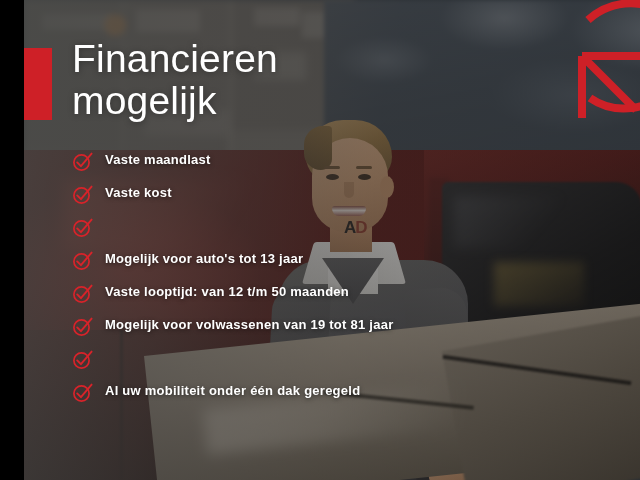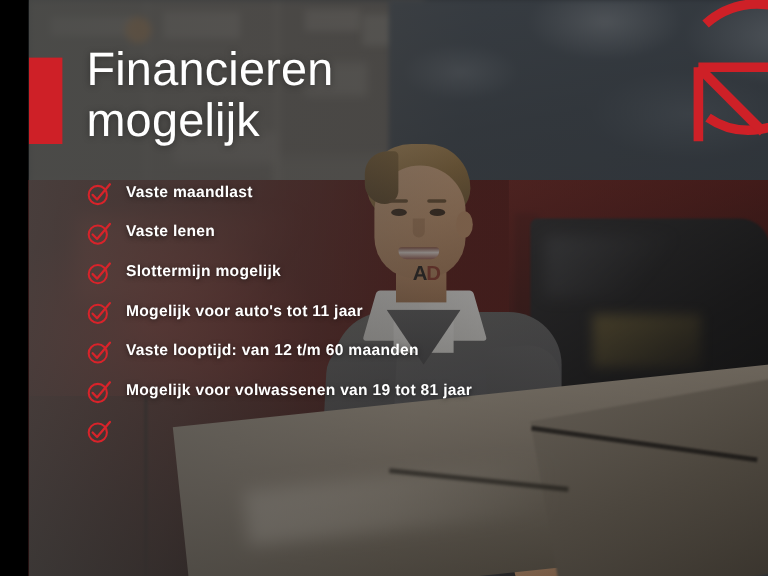--- a/index.html
+++ b/index.html
@@ -367,51 +367,50 @@
       <span class="txt">Vaste maandlast</span>
     </div>
 
     <div class="bullet">
       <span class="chk">
         <svg width="22" height="20" viewBox="0 0 22 20" fill="none" xmlns="http://www.w3.org/2000/svg">
           <circle cx="9.5" cy="10.5" r="7.6" stroke="#d8232a" stroke-width="1.7" fill="none"></circle>
           <path d="M5.2 10.4 L8.9 14.2 L19.6 1.6" stroke="#d8232a" stroke-width="1.9" fill="none" stroke-linecap="round" stroke-linejoin="round"></path>
         </svg>
       </span>
-      <span class="txt">Vaste lenen</span>
-    </div>
-
-    <div class="bullet">
-      <span class="chk">
-        <svg width="22" height="20" viewBox="0 0 22 20" fill="none" xmlns="http://www.w3.org/2000/svg">
-          <circle cx="9.5" cy="10.5" r="7.6" stroke="#d8232a" stroke-width="1.7" fill="none"></circle>
-          <path d="M5.2 10.4 L8.9 14.2 L19.6 1.6" stroke="#d8232a" stroke-width="1.9" fill="none" stroke-linecap="round" stroke-linejoin="round"></path>
-        </svg>
-      </span>
-      <span class="txt">Slottermijn mogelijk</span>
-    </div>
-
-    <div class="bullet">
-      <span class="chk">
-        <svg width="22" height="20" viewBox="0 0 22 20" fill="none" xmlns="http://www.w3.org/2000/svg">
-          <circle cx="9.5" cy="10.5" r="7.6" stroke="#d8232a" stroke-width="1.7" fill="none"></circle>
-          <path d="M5.2 10.4 L8.9 14.2 L19.6 1.6" stroke="#d8232a" stroke-width="1.9" fill="none" stroke-linecap="round" stroke-linejoin="round"></path>
-        </svg>
-      </span>
-      <span class="txt">Mogelijk voor auto's tot 11 jaar</span>
-    </div>
-
-    <div class="bullet">
-      <span class="chk">
-        <svg width="22" height="20" viewBox="0 0 22 20" fill="none" xmlns="http://www.w3.org/2000/svg">
-          <circle cx="9.5" cy="10.5" r="7.6" stroke="#d8232a" stroke-width="1.7" fill="none"></circle>
-          <path d="M5.2 10.4 L8.9 14.2 L19.6 1.6" stroke="#d8232a" stroke-width="1.9" fill="none" stroke-linecap="round" stroke-linejoin="round"></path>
-        </svg>
-      </span>
-      <span class="txt">Vaste looptijd: van 12 t/m 60 maanden</span>
+      <span class="txt">Vaste kost</span>
+    </div>
+
+    <div class="bullet">
+      <span class="chk">
+        <svg width="22" height="20" viewBox="0 0 22 20" fill="none" xmlns="http://www.w3.org/2000/svg">
+          <circle cx="9.5" cy="10.5" r="7.6" stroke="#d8232a" stroke-width="1.7" fill="none"></circle>
+          <path d="M5.2 10.4 L8.9 14.2 L19.6 1.6" stroke="#d8232a" stroke-width="1.9" fill="none" stroke-linecap="round" stroke-linejoin="round"></path>
+        </svg>
+      </span>
+    </div>
+
+    <div class="bullet">
+      <span class="chk">
+        <svg width="22" height="20" viewBox="0 0 22 20" fill="none" xmlns="http://www.w3.org/2000/svg">
+          <circle cx="9.5" cy="10.5" r="7.6" stroke="#d8232a" stroke-width="1.7" fill="none"></circle>
+          <path d="M5.2 10.4 L8.9 14.2 L19.6 1.6" stroke="#d8232a" stroke-width="1.9" fill="none" stroke-linecap="round" stroke-linejoin="round"></path>
+        </svg>
+      </span>
+      <span class="txt">Mogelijk voor auto's tot 13 jaar</span>
+    </div>
+
+    <div class="bullet">
+      <span class="chk">
+        <svg width="22" height="20" viewBox="0 0 22 20" fill="none" xmlns="http://www.w3.org/2000/svg">
+          <circle cx="9.5" cy="10.5" r="7.6" stroke="#d8232a" stroke-width="1.7" fill="none"></circle>
+          <path d="M5.2 10.4 L8.9 14.2 L19.6 1.6" stroke="#d8232a" stroke-width="1.9" fill="none" stroke-linecap="round" stroke-linejoin="round"></path>
+        </svg>
+      </span>
+      <span class="txt">Vaste looptijd: van 12 t/m 50 maanden</span>
     </div>
 
     <div class="bullet">
       <span class="chk">
         <svg width="22" height="20" viewBox="0 0 22 20" fill="none" xmlns="http://www.w3.org/2000/svg">
           <circle cx="9.5" cy="10.5" r="7.6" stroke="#d8232a" stroke-width="1.7" fill="none"></circle>
           <path d="M5.2 10.4 L8.9 14.2 L19.6 1.6" stroke="#d8232a" stroke-width="1.9" fill="none" stroke-linecap="round" stroke-linejoin="round"></path>
         </svg>
       </span>
       <span class="txt">Mogelijk voor volwassenen van 19 tot 81 jaar</span>
@@ -419,17 +418,26 @@
 
     <div class="bullet">
       <span class="chk">
         <svg width="22" height="20" viewBox="0 0 22 20" fill="none" xmlns="http://www.w3.org/2000/svg">
           <circle cx="9.5" cy="10.5" r="7.6" stroke="#d8232a" stroke-width="1.7" fill="none"></circle>
           <path d="M5.2 10.4 L8.9 14.2 L19.6 1.6" stroke="#d8232a" stroke-width="1.9" fill="none" stroke-linecap="round" stroke-linejoin="round"></path>
         </svg>
       </span>
     </div>
 
+    <div class="bullet">
+      <span class="chk">
+        <svg width="22" height="20" viewBox="0 0 22 20" fill="none" xmlns="http://www.w3.org/2000/svg">
+          <circle cx="9.5" cy="10.5" r="7.6" stroke="#d8232a" stroke-width="1.7" fill="none"></circle>
+          <path d="M5.2 10.4 L8.9 14.2 L19.6 1.6" stroke="#d8232a" stroke-width="1.9" fill="none" stroke-linecap="round" stroke-linejoin="round"></path>
+        </svg>
+      </span>
+      <span class="txt">Al uw mobiliteit onder één dak geregeld</span>
+    </div>
 
   </div>
 
 
 </div>
 
 </body></html>

